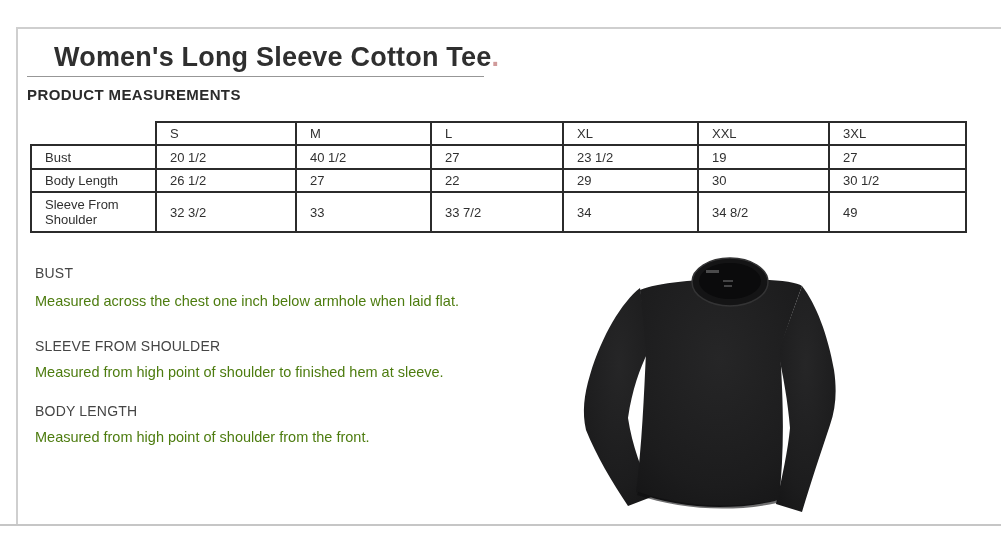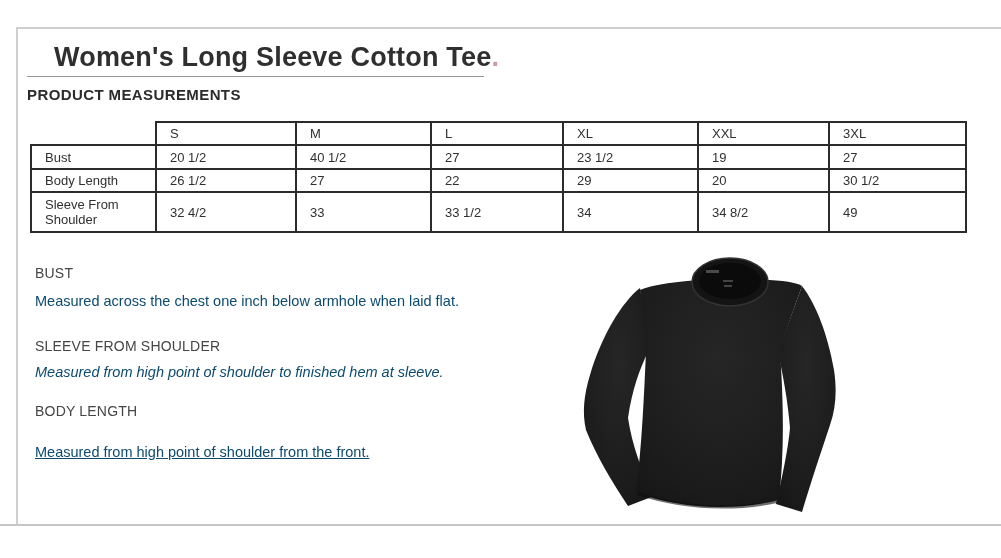--- a/index.html
+++ b/index.html
@@ -39,25 +39,25 @@
   table.size-chart th.blank{border:none;}
   tr.hdr{height:23px;}
   tr.r1{height:24px;}
   tr.r2{height:23px;}
   tr.r3{height:40px;}
   .note-heading{
     position:absolute;left:35px;font-size:14px;color:#454545;
     letter-spacing:0.2px;white-space:nowrap;
   }
   .note-desc{
-    position:absolute;left:35px;font-size:14.5px;color:#0c4a6e;white-space:nowrap;
+    position:absolute;left:35px;font-size:14.5px;color:#4d7c0f;white-space:nowrap;
   }
   .sec1-h{top:265px;} .sec1-d{top:293px;}
-  .sec2-h{top:338px;} .sec2-d{top:364px;font-style:italic;}
-  .sec3-h{top:403px;} .sec3-d{top:444px;text-decoration:underline;}
+  .sec2-h{top:338px;} .sec2-d{top:364px;}
+  .sec3-h{top:403px;} .sec3-d{top:429px;}
   .tee{position:absolute;left:560px;top:240px;width:320px;height:300px;}
 </style>
 </head>
 <body>
 
 <div class="panel"></div>
 <div class="bottom-rule"></div>
 
 <div class="page-title"><span>Women's Long Sleeve Cotton Tee</span><span class="title-period">.</span></div>
 <div class="title-underline"></div>
@@ -91,28 +91,28 @@
     <td>23 1/2</td>
     <td>19</td>
     <td>27</td>
   </tr>
   <tr class="r2">
     <td>Body Length</td>
     <td>26 1/2</td>
     <td>27</td>
     <td>22</td>
     <td>29</td>
-    <td>20</td>
+    <td>30</td>
     <td>30 1/2</td>
   </tr>
   <tr class="r3">
     <td>Sleeve From Shoulder</td>
-    <td>32 4/2</td>
+    <td>32 3/2</td>
     <td>33</td>
-    <td>33 1/2</td>
+    <td>33 7/2</td>
     <td>34</td>
     <td>34 8/2</td>
     <td>49</td>
   </tr>
 </tbody>
   </table>
 
 <div class="note-heading sec1-h">BUST</div>
 <div class="note-desc sec1-d">Measured across the chest one inch below armhole when laid flat.</div>
 

